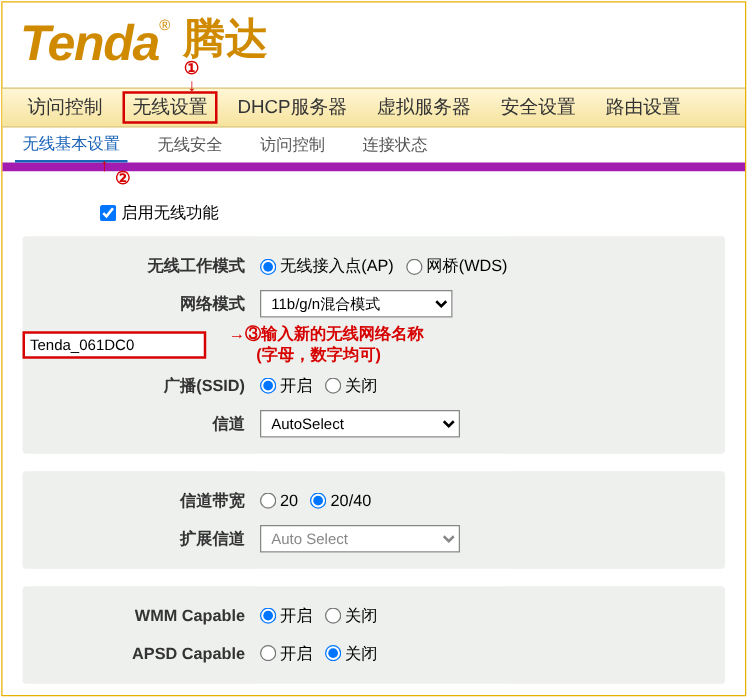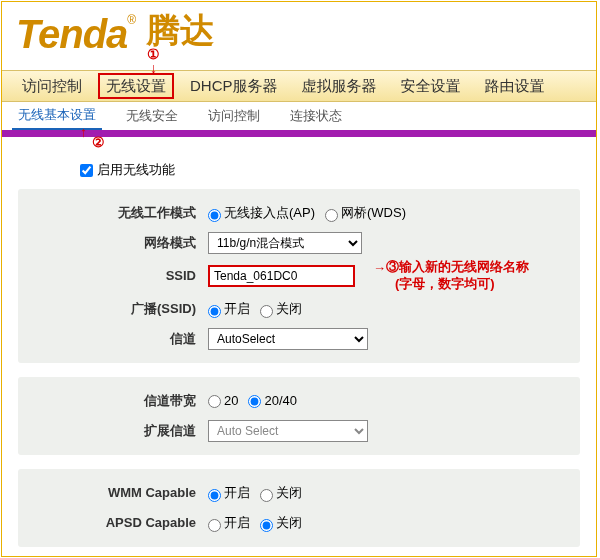--- a/index.html
+++ b/index.html
@@ -137,21 +137,21 @@
     box-sizing: border-box;
     font-weight: bold;
   }
   .ctrl {
     display: flex;
     align-items: center;
     gap: 10px;
   }
   .radio-wrap {
     display: flex;
-    align-items: flex-end;
+    align-items: center;
     gap: 3px;
   }
   select, input[type=text] {
     font-size: 12px;
     padding: 2px 4px;
     border: 1px solid #888;
     background: #fff;
   }
   .ssid-input {
     width: 135px;
@@ -246,21 +246,20 @@
             </label>
         </div>
       </div>
       <div class="row">
         <div class="lbl">网络模式</div>
         <div class="ctrl">
           <select style="width:154px"><option>11b/g/n混合模式</option></select>
         </div>
       </div>
       <div class="row">
-        <div class="lbl">SSID</div>
         <div class="ctrl">
           <input type="text" class="ssid-input" value="Tenda_061DC0" style="">
           <div class="note3">
             <span>→</span><span>③输入新的无线网络名称</span><br>
             <span style="margin-left:22px">(字母，数字均可)</span>
           </div>
         </div>
       </div>
       <div class="row">
         <div class="lbl">广播(SSID)</div>

